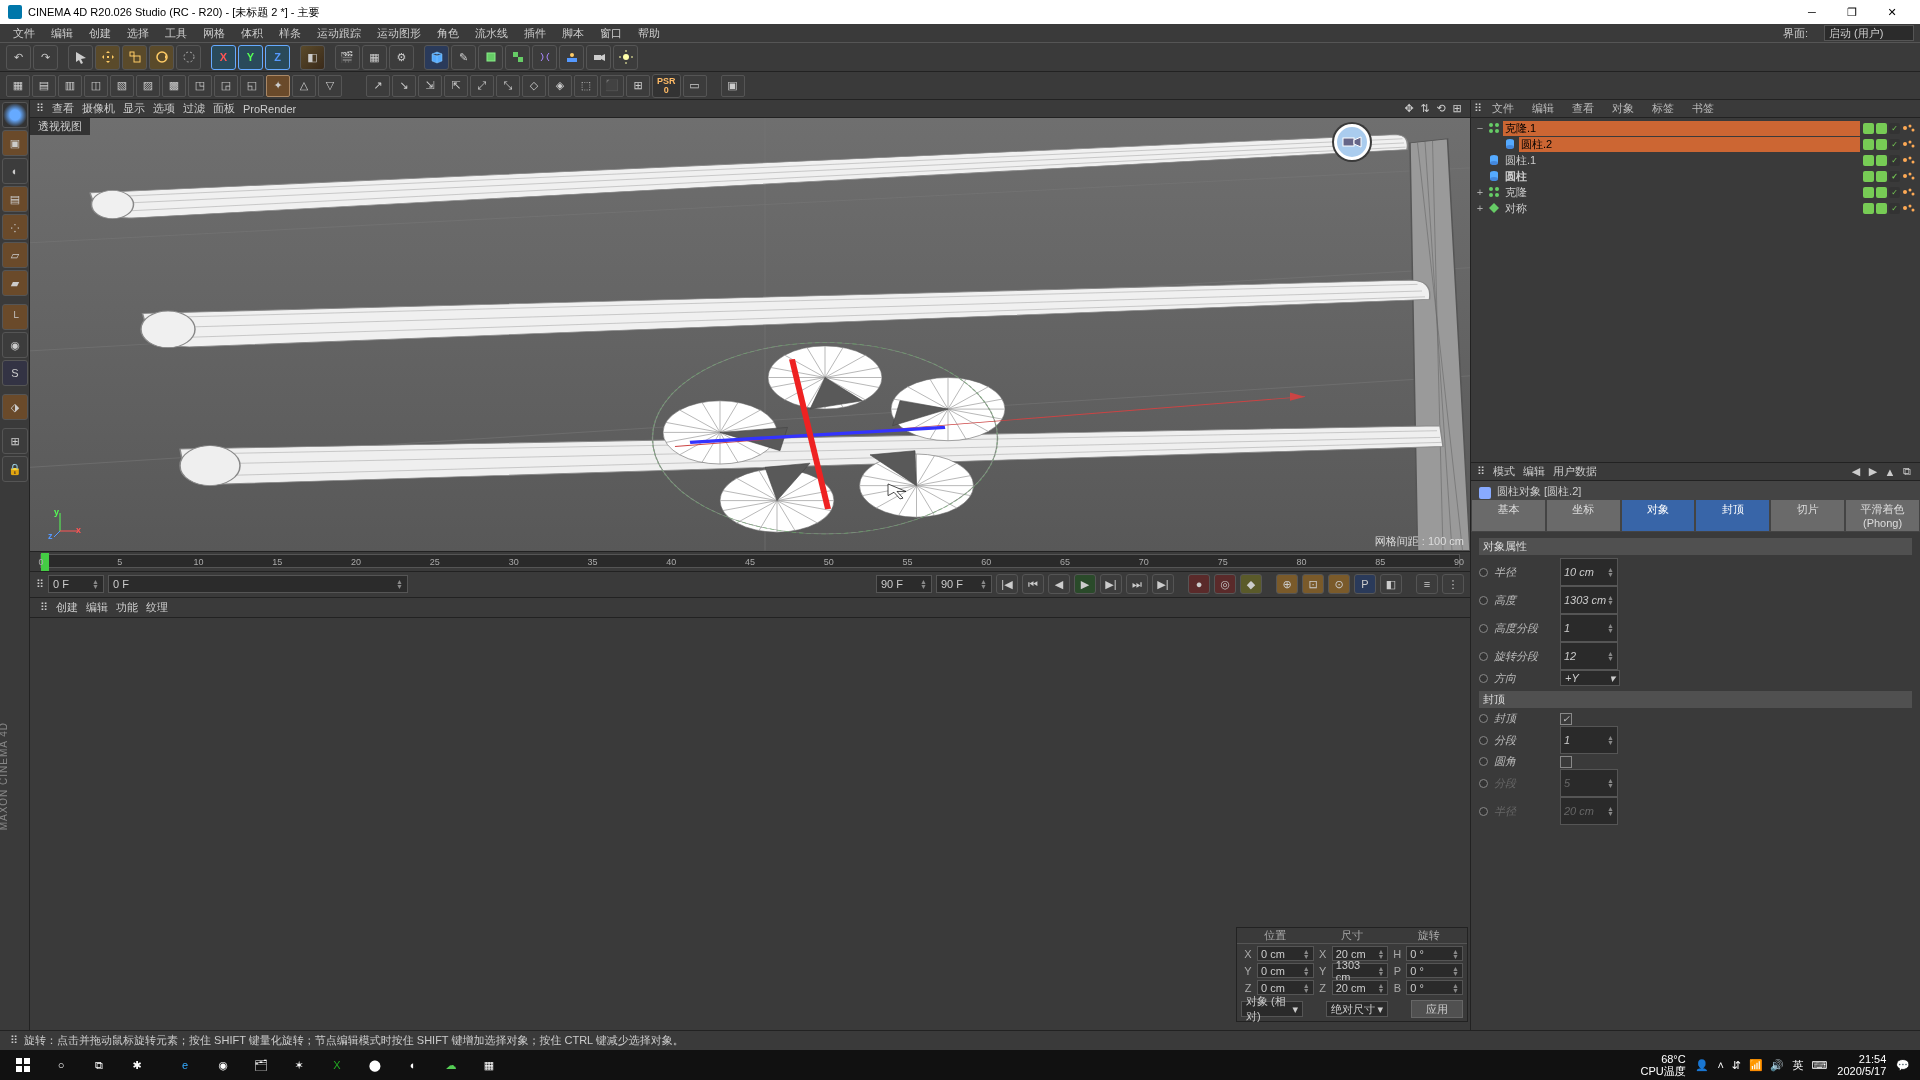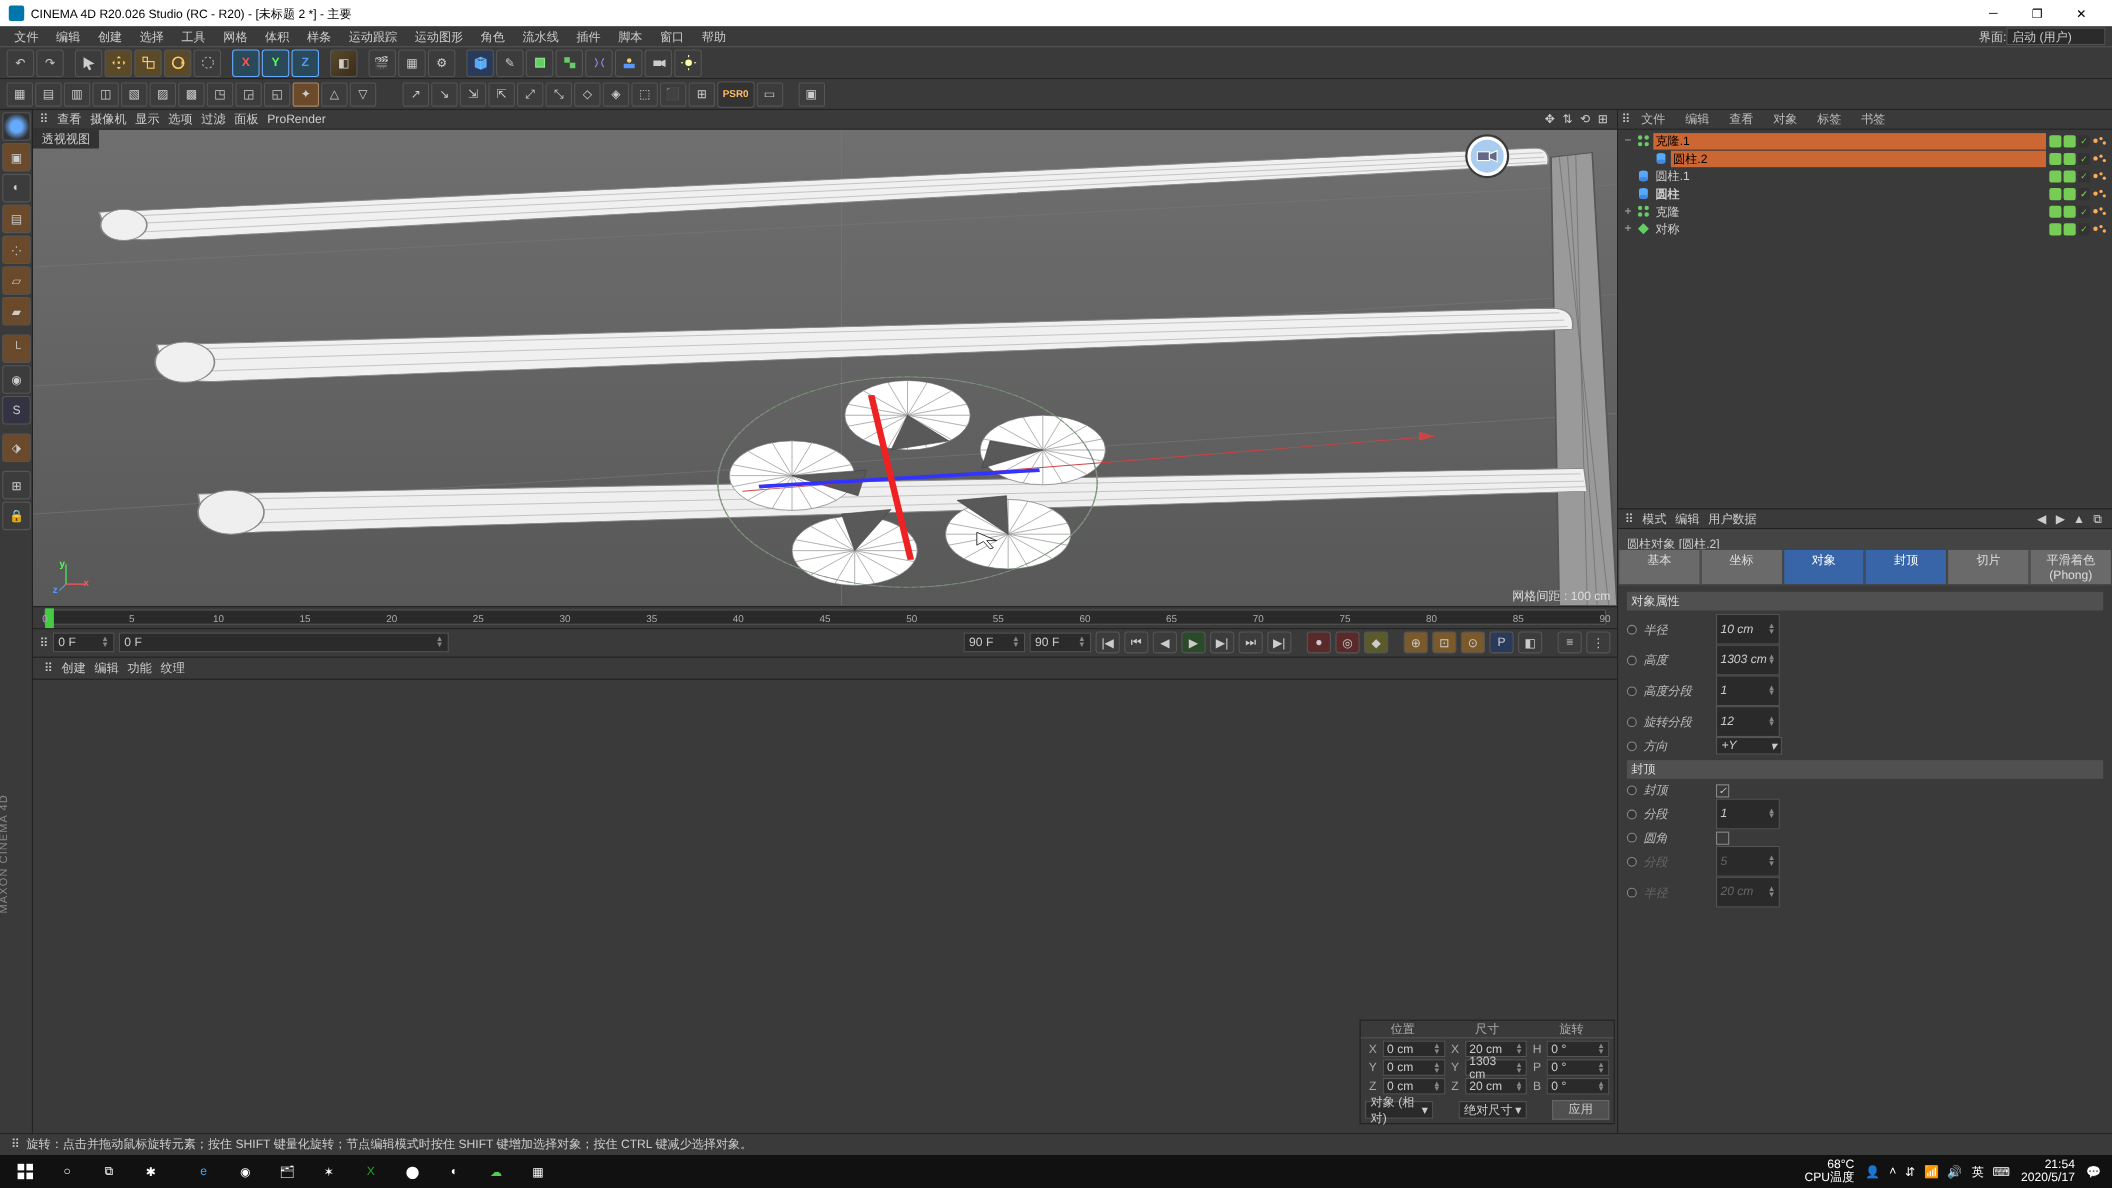--- a/index.html
+++ b/index.html
@@ -8,39 +8,39 @@
 
 .titlebar { height: 24px; background: #fff; color: #000; display: flex; align-items: center; padding: 0 8px; justify-content: space-between; }
 .titlebar-left { display: flex; align-items: center; gap: 6px; }
 .titlebar-icon { width: 14px; height: 14px; background: #07a; border-radius: 2px; }
 .titlebar-right { display: flex; }
 .titlebar-btn { width: 40px; height: 24px; display: flex; align-items: center; justify-content: center; }
 
 
 .menubar { height: 18px; background: #3a3a3a; display: flex; align-items: center; padding: 0 6px; gap: 2px; }
 .menu-item { padding: 1px 7px; cursor: pointer; color: #ccc; }
-.menubar-right { margin-left: auto; display: flex; align-items: center; gap: 0; }
+.menubar-right { margin-left: auto; display: flex; align-items: center; gap: 16px; }
 .layout-select { background: #2b2b2b; border: 1px solid #555; color: #ccc; padding: 0 4px; height: 16px; width: 90px; }
 
 
 .main-toolbar { height: 30px; background: #3a3a3a; border-top: 1px solid #555; border-bottom: 1px solid #222; display: flex; align-items: center; padding: 2px 6px; gap: 2px; }
 .tbtn { width: 25px; height: 25px; background: #3c3c3c; border: 1px solid #555; border-radius: 3px; display: flex; align-items: center; justify-content: center; cursor: pointer; }
 .tbtn.orange { background: #5a4a2a; }
 .tbtn.blue { background: #2a3a5a; }
 .tbtn.sel { background: #2a4a5a; border-color:#6af; }
 .tb-sep { width: 6px; }
 .axis-x { background:#333; } .axis-y { background:#333; } .axis-z { background:#333; }
 .cube { background: linear-gradient(135deg,#5a4a2a,#3a2a1a); }
 .tbtn svg { display:block; }
 
 
 .sec-toolbar { height: 28px; background: #3a3a3a; border-bottom: 1px solid #222; display: flex; align-items: center; padding: 2px 6px; gap: 2px; }
 .sbtn { width: 24px; height: 22px; background: #3c3c3c; border: 1px solid #555; border-radius: 2px; display:flex; align-items:center; justify-content:center; cursor:pointer; }
 .sbtn.hl { background: #6a4a2a; border-color: #a86; }
-.psr-box { display: flex; flex-direction: row; align-items: center; background: #333; border: 1px solid #555; border-radius: 3px; padding: 0 4px; height: 24px; justify-content: center; }
+.psr-box { display: flex; flex-direction: column; align-items: center; background: #333; border: 1px solid #555; border-radius: 3px; padding: 0 4px; height: 24px; justify-content: center; }
 .psr-box .l { font-size: 9px; line-height: 9px; color: #fb6; font-weight: bold; }
 
 
 .workarea { display: flex; height: calc(1080px - 24px - 18px - 30px - 28px - 30px); }
 .left-tools { width: 30px; background: #3a3a3a; display: flex; flex-direction: column; gap: 2px; padding: 2px; border-right: 1px solid #222; }
 .lt { width: 26px; height: 26px; background: #3c3c3c; border: 1px solid #555; border-radius: 3px; display:flex; align-items:center; justify-content:center; cursor:pointer; position:relative; }
 .lt.orange { background: #6a4a2a; }
 .lt.globe { background: radial-gradient(#6af 30%, #333 70%); }
 
 .center-col { flex: 1; display: flex; flex-direction: column; min-width: 0; }
@@ -89,21 +89,21 @@
 .tree-name.sel { background:#c63; color:#000; }
 .tree-flags { margin-left:auto; display:flex; gap:2px; padding-right:4px; }
 .flag { width:11px; height:11px; border-radius:2px;}
 .flag.green { background:#7c5;} .flag.check { background:#333; color:#7c5; display:flex; align-items:center; justify-content:center; font-size:8px;}
 .flag.dots-or { width:14px; }
 
 .attr-hdr { height:18px; display:flex; align-items:center; gap:8px; padding:0 6px; border-bottom:1px solid #222;}
 .attr-hdr-right { margin-left:auto; display:flex; gap:3px;}
 .attr-icon { width:14px; height:14px; cursor:pointer; display:flex; align-items:center; justify-content:center;}
 
-.attr-title { height:18px; display:flex; align-items:flex-start; gap:6px; padding:0 8px; background:#444;flex-direction:column;}
+.attr-title { height:18px; display:flex; align-items:flex-end; gap:6px; padding:0 8px; background:#444;}
 .attr-title .ico { width:12px; height:12px; background:#8af; border-radius:2px;}
 
 .attr-tabs { display:flex; }
 .attr-tab { flex:1; text-align:center; padding:2px 0; background:#6a6a6a; border:1px solid #444; cursor:pointer; color:#ddd;}
 .attr-tab.sel { background:#3865a8; color:#fff;}
 
 .attr-body { padding:4px 8px; display:flex; flex-direction:column; gap:3px;}
 .attr-sect { background:#505050; color:#ddd; padding:1px 4px; margin-top:2px;}
 .attr-row { display:flex; align-items:center; gap:6px;font-style:italic;}
 .attr-label { width:60px; color:#bbb;}

